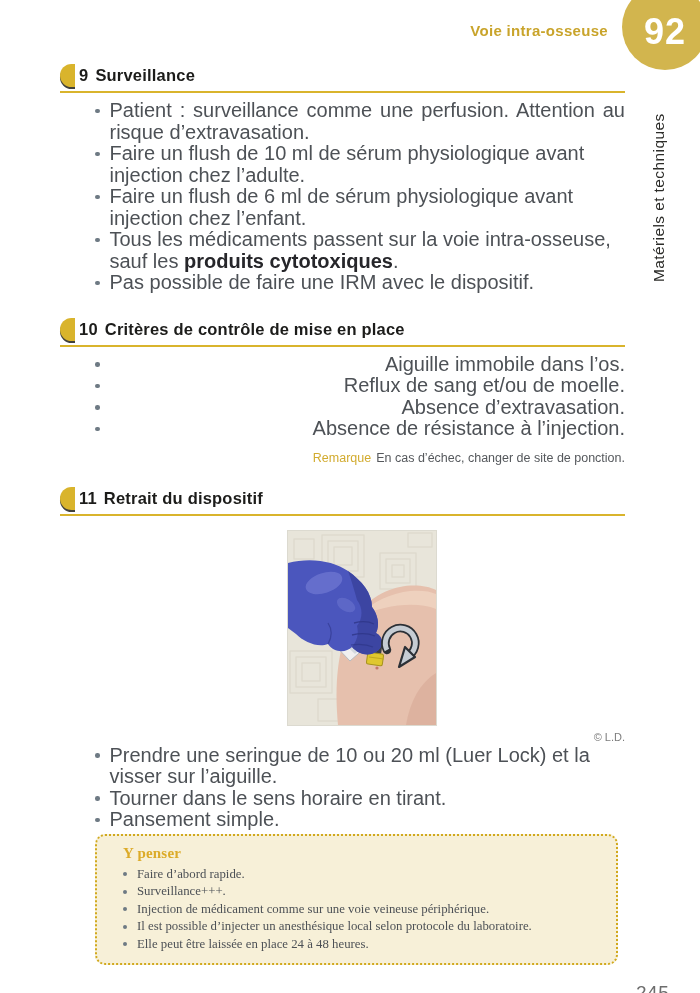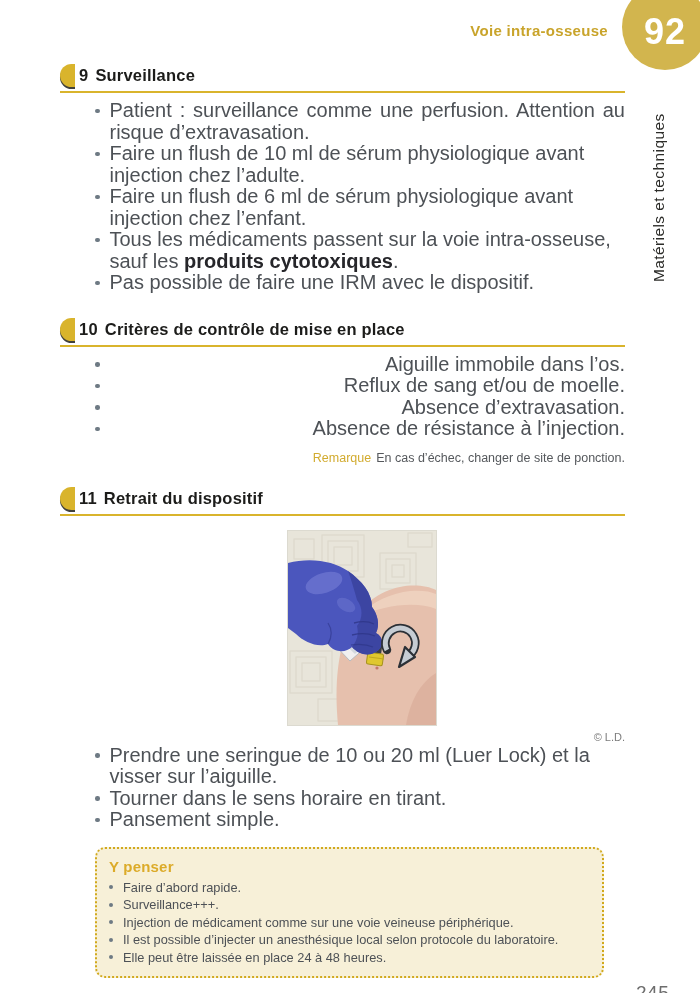--- a/index.html
+++ b/index.html
@@ -57,23 +57,24 @@
   #sec10{margin-top:24px;text-align:right;}
   #sec11{margin-top:20px;}
 
   
   .figure{margin-top:14px;margin-left:227px;width:148px;}
   .figure svg{display:block;border:1px solid #dcdad0;}
   .credit-row{width:565px;text-align:right;margin-top:5px;font-size:11px;color:#7c7c7c;}
 
   
   .think-box{
-    margin-top:16px;margin-left:35px;width:473px;
+    margin-top:3px;margin-left:35px;width:473px;
     background:#f7f0d8;border:2px dotted #d1a91d;border-radius:10px;
-    padding:9px 20px 10px 12px;
+    padding:9px 20px 10px 26px;
+    font-family:Liberation Serif, serif;
   }
   .think-title{color:#dcab29;font-size:15px;font-weight:700;letter-spacing:.2px;}
   .think-list{margin-top:4px;}
   .think-list .bitem{font-size:12.8px;line-height:17.6px;color:#4d5156;}
   .think-list .bdot{margin-top:6.5px;width:4px;height:4px;}
 
   .page-number{
     position:absolute;left:636px;top:982px;font-size:19px;color:#6d6d6d;letter-spacing:.5px;
   }
 </style>

